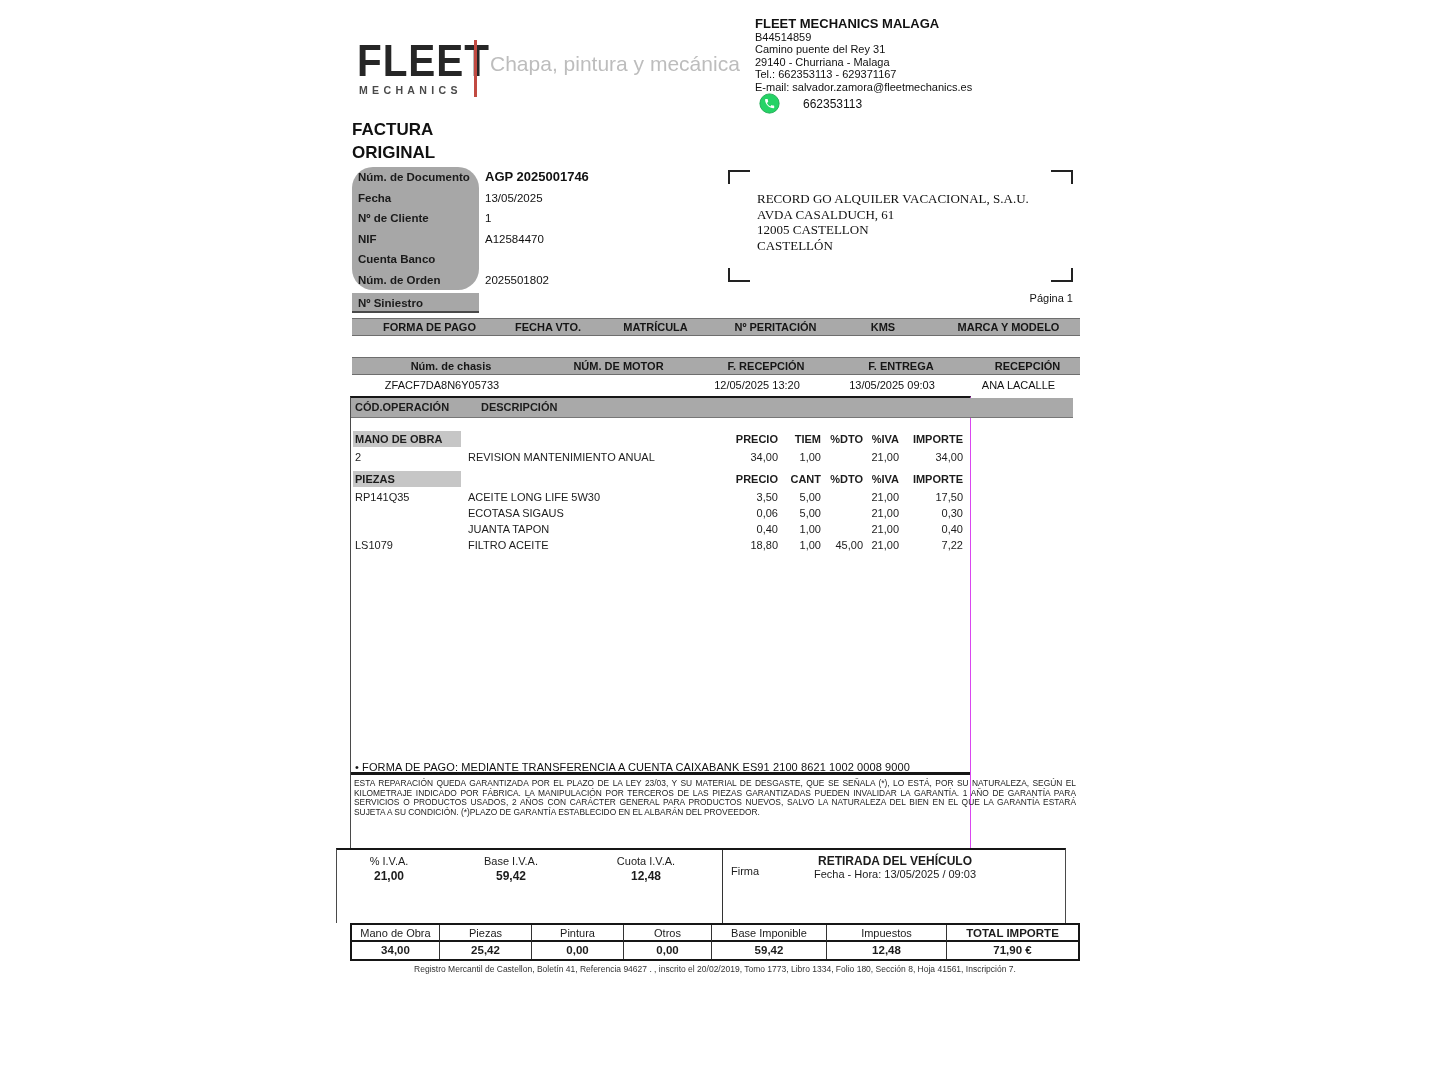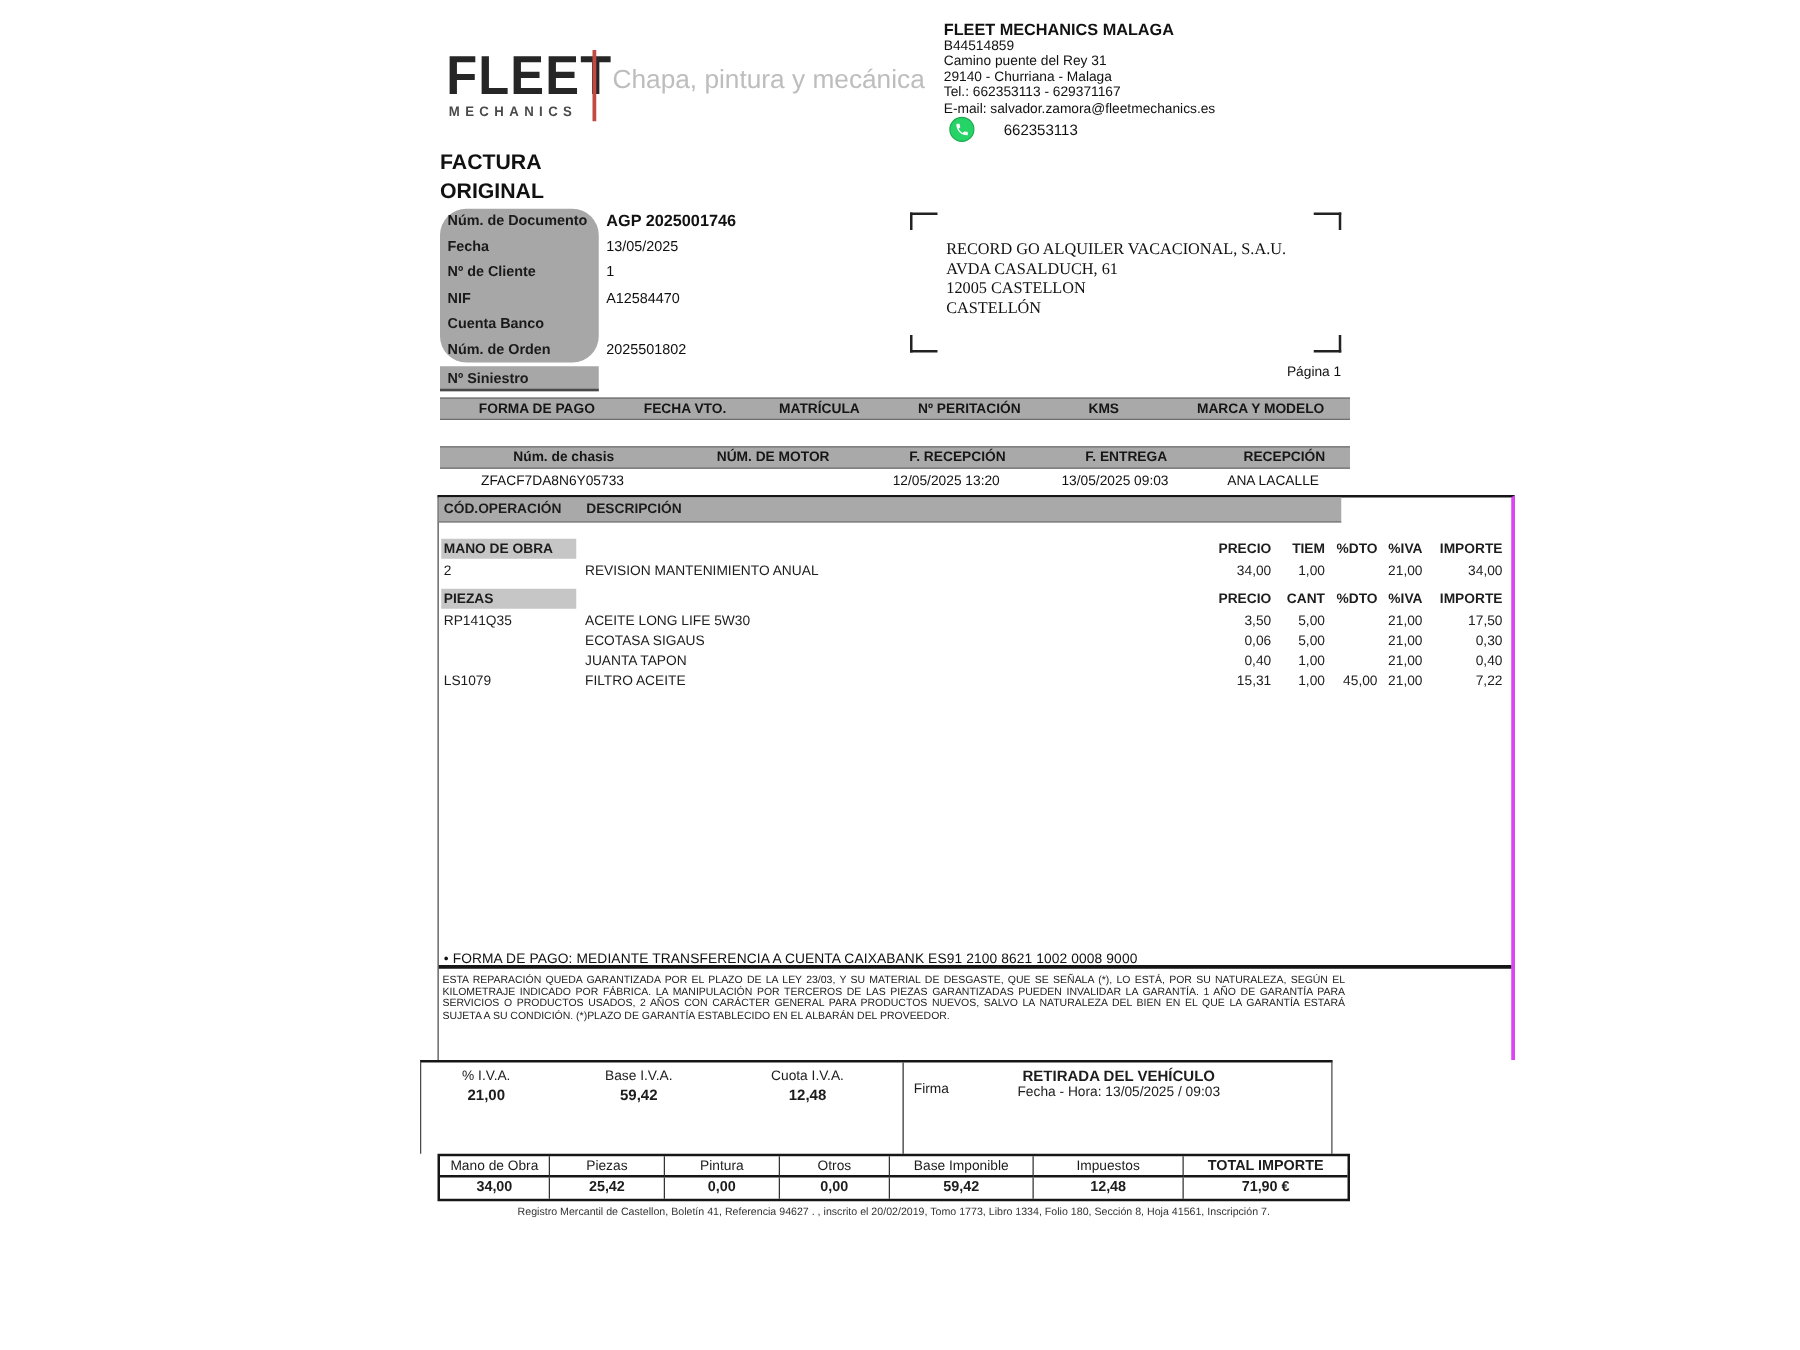--- a/index.html
+++ b/index.html
@@ -45,24 +45,24 @@
   
   .htable { position:absolute; left:352px; width:728px; }
   .ht-head { display:flex; background:#a9a9a9; height:18px; border-top:1px solid #6e6e6e; border-bottom:1px solid #6e6e6e; }
   .ht-head span { font-size:11px; font-weight:bold; line-height:17px; text-align:center; color:#161616;padding-left:18px; }
   .ht-vals { display:flex; height:21px; }
   .ht-vals span { font-size:11px; line-height:20px; text-align:center; color:#111; }
   .vt .c0{width:137px}.vt .c1{width:100px}.vt .c2{width:115px}.vt .c3{width:125px}.vt .c4{width:90px}.vt .c5{width:161px}
   .ct .c0{width:180px}.ct .c1{width:155px}.ct .c2{width:140px}.ct .c3{width:130px}.ct .c4{width:123px}
 
   
-  .ops { position:absolute; left:350px; top:396px; width:862px; height:452px; border-left:1px solid #4a4a4a; border-right:3px solid #d946ef; border-top:2px solid #161616; }
+  .ops { position:absolute; left:350px; top:396px; width:621px; height:452px; border-left:1px solid #4a4a4a; border-right:1px solid #d946ef; border-top:2px solid #161616; }
   .ops-head { position:absolute; left:0; top:0; width:722px; height:20px; background:#a9a9a9; border-bottom:1px solid #777; }
   .ops-head .oh1 { position:absolute; left:4px; top:3px; font-size:11px; font-weight:bold; }
-  .ops-head .oh2 { position:absolute; left:118px; top:3px; font-size:11px; font-weight:bold; }
+  .ops-head .oh2 { position:absolute; left:130px; top:3px; font-size:11px; font-weight:bold; }
   .oprow { position:absolute; left:0; width:100%; height:16px; font-size:11px; }
   .oprow .chip { position:absolute; left:2px; top:-2px; width:108px; height:16px; line-height:16px; background:#c6c6c6; padding-left:2px; font-weight:bold; }
   .oprow .c-code { position:absolute; left:4px; }
   .oprow .c-desc { position:absolute; left:117px; }
   .oprow .c1 { position:absolute; right:192px; }
   .oprow .c2 { position:absolute; right:149px; }
   .oprow .c3 { position:absolute; right:107px; }
   .oprow .c4 { position:absolute; right:71px; }
   .oprow .c5 { position:absolute; right:7px; }
   .oprow.colhead span { font-weight:bold; }
@@ -238,21 +238,21 @@
       <span class="c-desc">JUANTA TAPON</span>
       <span class="c1">0,40</span>
       <span class="c2">1,00</span>
       <span class="c3"></span>
       <span class="c4">21,00</span>
       <span class="c5">0,40</span>
     </div>
     <div class="oprow" style="top:141px">
       <span class="c-code">LS1079</span>
       <span class="c-desc">FILTRO ACEITE</span>
-      <span class="c1">15,31</span>
+      <span class="c1">18,80</span>
       <span class="c2">1,00</span>
       <span class="c3">45,00</span>
       <span class="c4">21,00</span>
       <span class="c5">7,22</span>
     </div>
 
     <div class="ops-note" style="top:363px">• FORMA DE PAGO: MEDIANTE TRANSFERENCIA A CUENTA CAIXABANK ES91 2100 8621 1002 0008 9000</div>
     <div class="ops-sep"></div>
     <div class="ops-legal">ESTA REPARACIÓN QUEDA GARANTIZADA POR EL PLAZO DE LA LEY 23/03, Y SU MATERIAL DE DESGASTE, QUE SE SEÑALA (*), LO ESTÁ, POR SU NATURALEZA, SEGÚN EL KILOMETRAJE INDICADO POR FÁBRICA. LA MANIPULACIÓN POR TERCEROS DE LAS PIEZAS GARANTIZADAS PUEDEN INVALIDAR LA GARANTÍA. 1 AÑO DE GARANTÍA PARA SERVICIOS O PRODUCTOS USADOS, 2 AÑOS CON CARÁCTER GENERAL PARA PRODUCTOS NUEVOS, SALVO LA NATURALEZA DEL BIEN EN EL QUE LA GARANTÍA ESTARÁ SUJETA A SU CONDICIÓN. (*)PLAZO DE GARANTÍA ESTABLECIDO EN EL ALBARÁN DEL PROVEEDOR.</div>
   </div>

